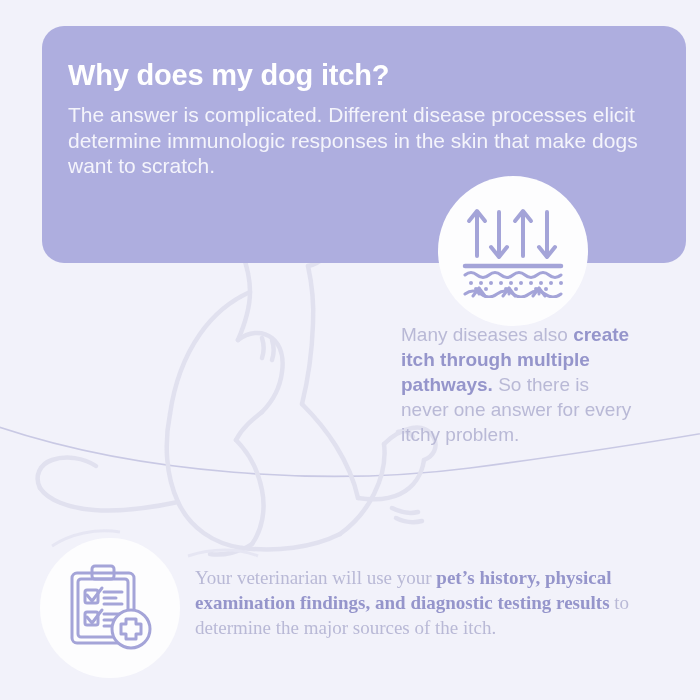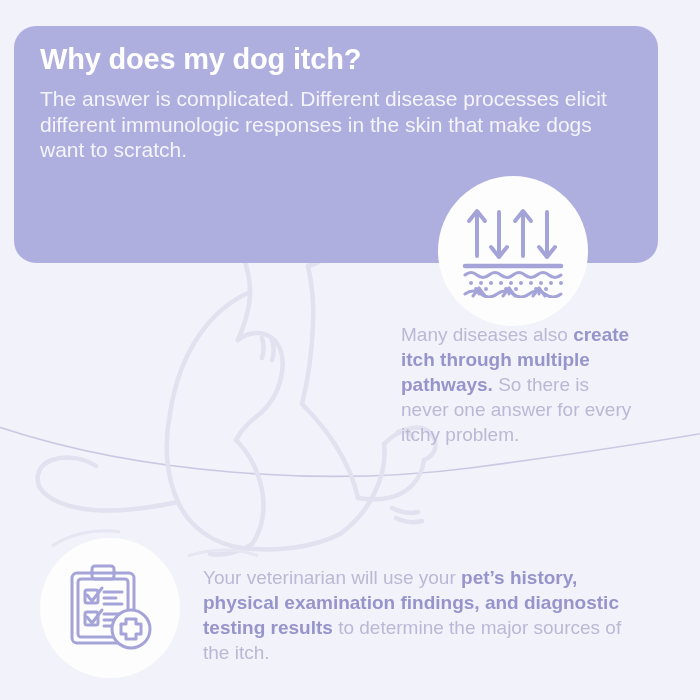--- a/index.html
+++ b/index.html
@@ -25,28 +25,28 @@
   #bg-art {
     position: absolute;
     left: 0; top: 0;
     width: 700px; height: 700px;
     pointer-events: none;
   }
 
   
   #header-card {
     position: absolute;
-    left: 14px;
+    left: 42px;
     top: 26px;
     width: 644px;
     height: 237px;
     background: #aeaedf;
     border-radius: 22px;
     box-sizing: border-box;
-    padding: 12px 26px 0 26px;
+    padding: 28px 26px 0 26px;
     z-index: 3;
   }
   #page-title {
     margin: 0;
     color: #ffffff;
     font-size: 29px;
     font-weight: bold;
     letter-spacing: -0.2px;
     line-height: 42px;
   }
@@ -94,23 +94,24 @@
   .body-text b {
     color: #9595cb;
     font-weight: bold;
   }
   #pathways-text {
     left: 401px;
     top: 322px;
     width: 232px;
   }
   #vet-text {
-    left: 203px;
+    left: 195px;
     top: 565px;
     width: 440px;
+    font-family: Liberation Serif, serif;
   }
 </style>
 </head>
 <body>
 
 <div id="infographic" style="background: rgb(242, 242, 250);">
 
   <svg id="bg-art" viewBox="0 0 700 700">
 
     <path d="M -10 424 C 140 476 330 486 470 468 C 560 456 640 444 710 432" fill="none" stroke="#c9c9e4" stroke-width="1.6"></path>
@@ -168,21 +169,21 @@
     </g>
 
     <g fill="none" stroke="#e6e6f3" stroke-width="3">
       <path d="M 52 546 C 70 534 96 528 120 532"></path>
       <path d="M 188 556 C 212 548 238 548 258 556"></path>
     </g>
   </svg>
 
   <div id="header-card" style="background: rgb(174, 174, 223);">
     <h1 id="page-title" style="color: rgb(255, 255, 255);">Why does my dog itch?</h1>
-    <p id="header-subtitle">The answer is complicated. Different disease processes elicit different immunologic responses in the skin that make dogs want to scratch.</p>
+    <p id="header-subtitle">The answer is complicated. Different disease processes elicit determine immunologic responses in the skin that make dogs want to scratch.</p>
   </div>
 
   <div id="skin-icon-circle" class="icon-circle">
     <svg width="104" height="94" viewBox="0 0 104 94" fill="none" stroke="#a4a4d8" stroke-width="4" stroke-linecap="round" stroke-linejoin="round">
 
       <g>
         <path d="M 16 52 L 16 8"></path>
         <path d="M 8 17 L 16 7 L 24 17"></path>
       </g>
 

